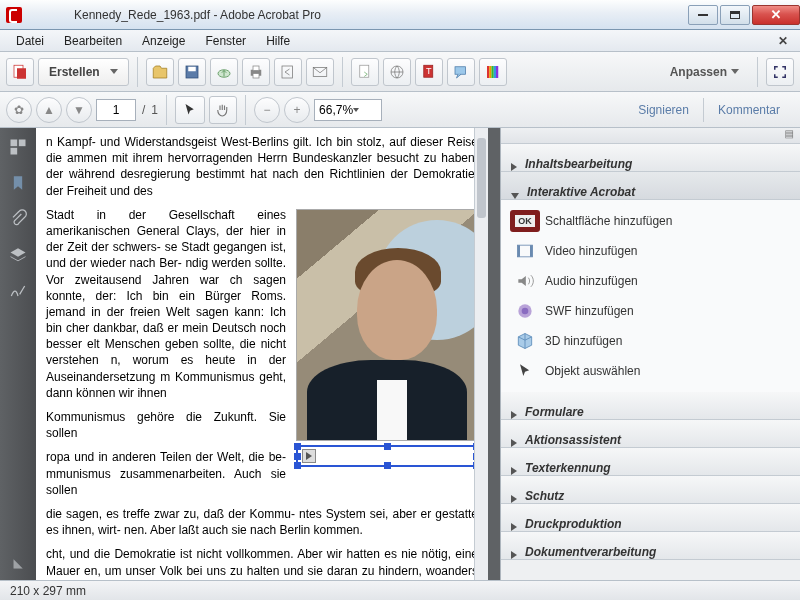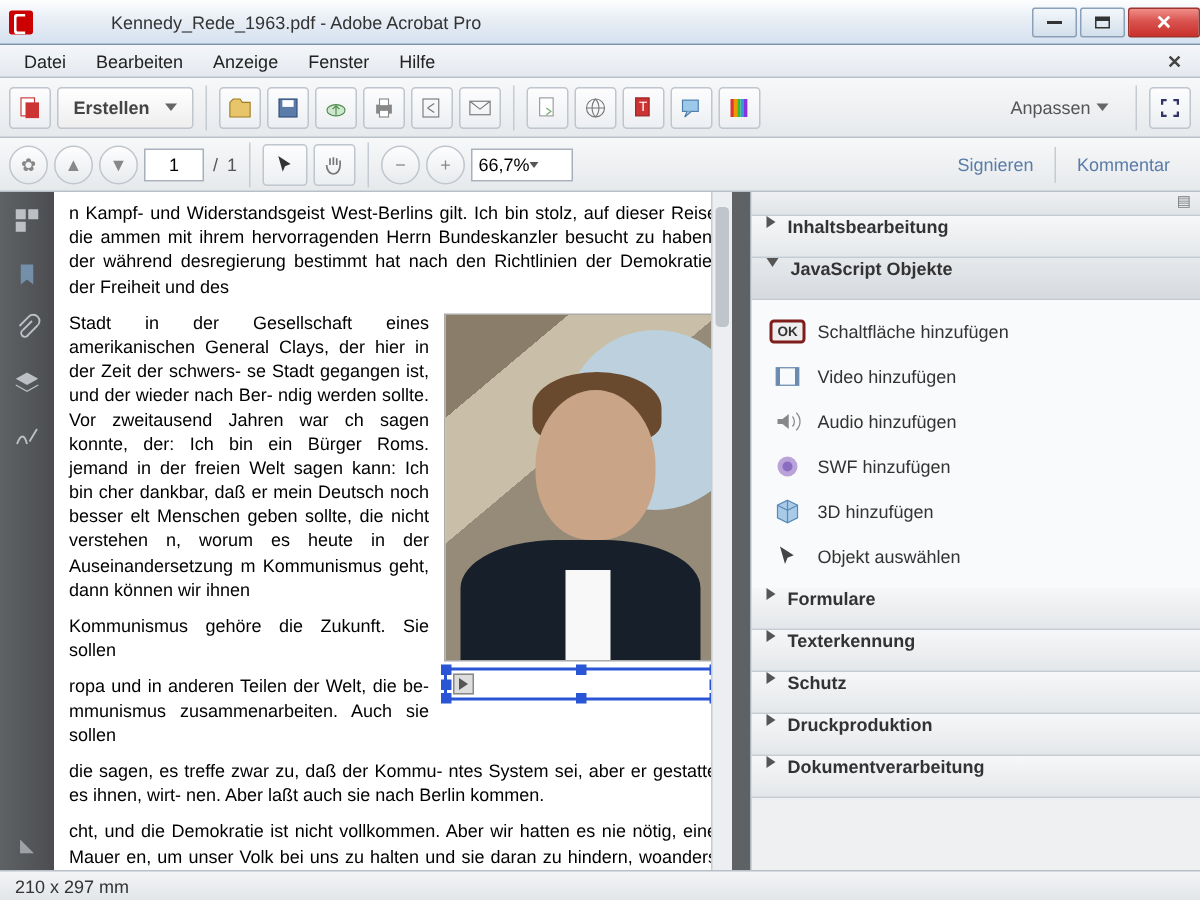--- a/index.html
+++ b/index.html
@@ -16,21 +16,21 @@
 .win-btn.close span{ font-size:13px; line-height:1; }
 .menubar { height:22px; background:linear-gradient(#f4f6f9,#e4e9ef); border-bottom:1px solid #b7c0c9; display:flex; align-items:center; padding:0 6px; }
 .menubar .menu { padding:2px 10px; cursor:pointer; color:#222; }
 .menubar .x { margin-left:auto; padding:0 6px; font-weight:bold; color:#444; cursor:pointer; }
 .toolbar { height:40px; background:linear-gradient(#f7f8f9,#e6e9ec); border-bottom:1px solid #b7c0c9; display:flex; align-items:center; padding:0 6px; gap:4px; }
 .tool-btn { height:28px; min-width:28px; border:1px solid #c0c6cd; border-radius:3px; background:linear-gradient(#fdfdfe,#eceff2); display:flex; align-items:center; justify-content:center; cursor:pointer; padding:0 4px; }
 .tool-btn svg{ width:18px; height:18px; }
 .erstellen { background:linear-gradient(#fff,#eee); padding:0 10px; gap:6px; font-weight:bold; color:#444;}
 .erstellen .caret { width:0;height:0;border-left:4px solid transparent;border-right:4px solid transparent;border-top:5px solid #666; margin-left:4px;}
 .sep { width:1px; height:30px; background:#c4cbd2; margin:0 4px; }
-.anpassen { margin-left:auto; color:#555; padding:0 10px; display:flex; align-items:center; gap:4px;}
+.anpassen { margin-left:auto; color:#555; padding:0 10px; display:flex; align-items:center; gap:4px;font-weight:bold;}
 .anpassen .caret{ width:0;height:0;border-left:4px solid transparent;border-right:4px solid transparent;border-top:5px solid #666;}
 .navbar { height:36px; background:linear-gradient(#f7f8f9,#e6e9ec); border-bottom:1px solid #b7c0c9; display:flex; align-items:center; padding:0 6px; gap:4px; }
 .circ-btn { width:26px; height:26px; border-radius:50%; border:1px solid #c0c6cd; background:linear-gradient(#fdfdfe,#e8ebee); display:flex; align-items:center; justify-content:center; cursor:pointer; color:#888;}
 .page-input { width:40px; height:22px; border:1px solid #a7b0bb; text-align:center; background:#fff; }
 .zoom-select { width:68px; height:22px; border:1px solid #a7b0bb; background:#fff; display:flex; align-items:center; padding:0 4px; }
 .zoom-select .caret{ width:0;height:0;border-left:3px solid transparent;border-right:3px solid transparent;border-top:4px solid #555;}
 .right-links { margin-left:auto; display:flex; align-items:center; height:100%; }
 .right-links .link { padding:0 14px; color:#5a7ca8; cursor:pointer; height:100%; display:flex; align-items:center; }
 .right-links .link.active { color:#888; border-left:1px solid #c4cbd2; border-right:1px solid #c4cbd2; }
 .right-links .sep2 { width:1px; height:24px; background:#c4cbd2; }
@@ -55,29 +55,29 @@
 .sel-obj .h-bl{bottom:-4px;left:-4px;} .sel-obj .h-br{bottom:-4px;right:-4px;}
 .sel-obj .h-tm{top:-4px;left:50%;margin-left:-3px;} .sel-obj .h-bm{bottom:-4px;left:50%;margin-left:-3px;}
 .sel-obj .h-ml{top:50%;left:-4px;margin-top:-3px;} .sel-obj .h-mr{top:50%;right:-4px;margin-top:-3px;}
 .sel-obj .playicon{ width:14px;height:14px;border:1px solid #888;background:#ddd;display:flex;align-items:center;justify-content:center;}
 .sel-obj .playicon:after{content:"";width:0;height:0;border-left:6px solid #555;border-top:4px solid transparent;border-bottom:4px solid transparent;}
 .statusbar { height:20px; background:linear-gradient(#f3f4f6,#e2e5e9); border-top:1px solid #b7c0c9; display:flex; align-items:center; padding:0 10px; color:#333; font-size:11px;}
 .scroll-v { position:absolute; right:0; top:0; bottom:0; width:14px; background:#eceef1; border-left:1px solid #c4cbd2;}
 .scroll-v .thumb{ position:absolute; left:2px; right:2px; top:10px; height:80px; background:#c0c5cc; border-radius:3px;}
 .tools-pane { flex:1; background:#eef0f2; border-left:1px solid #adb5bd; display:flex; flex-direction:column; overflow:hidden;}
 .tools-header { height:16px; background:linear-gradient(#eef0f2,#e1e4e8); border-bottom:1px solid #c4cbd2; text-align:right; padding-right:6px; color:#777; font-size:10px;}
-.panel-header { height:28px; background:linear-gradient(#f6f7f8,#e4e7ea); border-bottom:1px solid #c4cbd2; display:flex; align-items:flex-start; padding:0 10px; gap:8px; cursor:pointer;}
+.panel-header { height:28px; background:linear-gradient(#f6f7f8,#e4e7ea); border-bottom:1px solid #c4cbd2; display:flex; align-items:flex-end; padding:0 10px; gap:8px; cursor:pointer;font-style:italic;}
 .panel-header.expanded { background:linear-gradient(#e6e9ec,#d6dadf);}
 .panel-header .tri { width:0;height:0; border-top:4px solid transparent; border-bottom:4px solid transparent; border-left:6px solid #555;}
 .panel-header.expanded .tri { border-left:4px solid transparent; border-right:4px solid transparent; border-top:6px solid #555; border-bottom:none; }
 .panel-header .label { font-weight:bold; color:#333;}
 .panel-body { background:#f9fafb; padding:6px 0;}
 .panel-item { height:30px; display:flex; align-items:center; padding:0 14px; gap:10px; cursor:pointer; color:#333;}
 .panel-item .picon{ width:20px; height:18px; display:flex; align-items:center; justify-content:center;}
-.ok-badge{ font-size:9px; font-weight:bold; border:2px solid #7f1d1d; border-radius:3px; padding:1px 3px; background:#eee;}
+.ok-badge{ font-size:9px; font-weight:bold; border:5px solid #7f1d1d; border-radius:3px; padding:1px 3px; background:#eee;}
 </style>
 </head>
 <body>
 
 <div class="titlebar">
   <div class="app-icon"></div>
   <span class="title">Kennedy_Rede_1963.pdf - Adobe Acrobat Pro</span>
   <div class="win-btns">
     <div class="win-btn min">
         <span></span>
@@ -296,21 +296,21 @@
   </div>
 
   <div class="tools-pane">
     <div class="tools-header">▤</div>
     <div class="panel-header">
         <span class="tri"></span>
         <span class="label">Inhaltsbearbeitung</span>
       </div>
     <div class="panel-header expanded">
         <span class="tri"></span>
-        <span class="label">JavaScript Objekte</span>
+        <span class="label">Interaktive Acrobat</span>
       </div>
     <div class="panel-body">
       <div class="panel-item">
           <span class="picon">
             <span class="ok-badge">OK</span>
           </span>
           <span>Schaltfläche hinzufügen</span>
         </div>
       <div class="panel-item">
           <span class="picon">
@@ -357,20 +357,24 @@
           </span>
           <span>Objekt auswählen</span>
         </div>
     </div>
     <div class="panel-header">
         <span class="tri"></span>
         <span class="label">Formulare</span>
       </div>
     <div class="panel-header">
         <span class="tri"></span>
+        <span class="label">Aktionsassistent</span>
+      </div>
+    <div class="panel-header">
+        <span class="tri"></span>
         <span class="label">Texterkennung</span>
       </div>
     <div class="panel-header">
         <span class="tri"></span>
         <span class="label">Schutz</span>
       </div>
     <div class="panel-header">
         <span class="tri"></span>
         <span class="label">Druckproduktion</span>
       </div>

